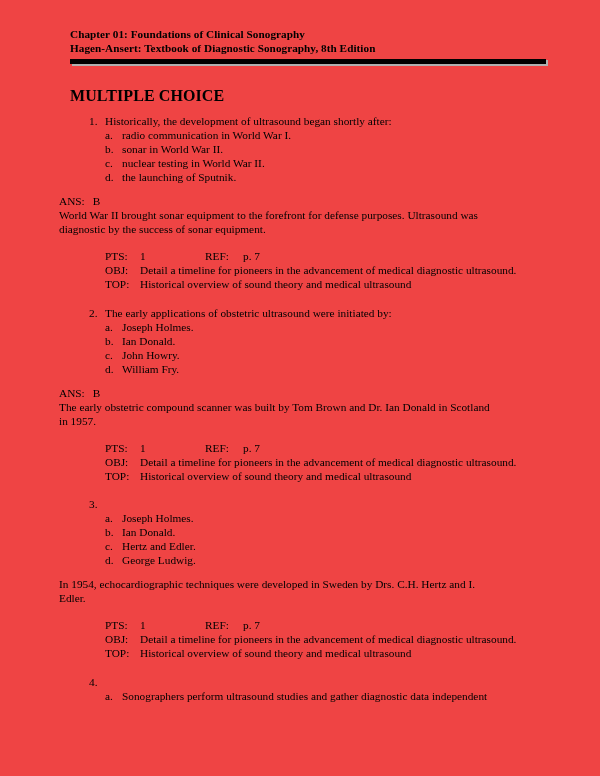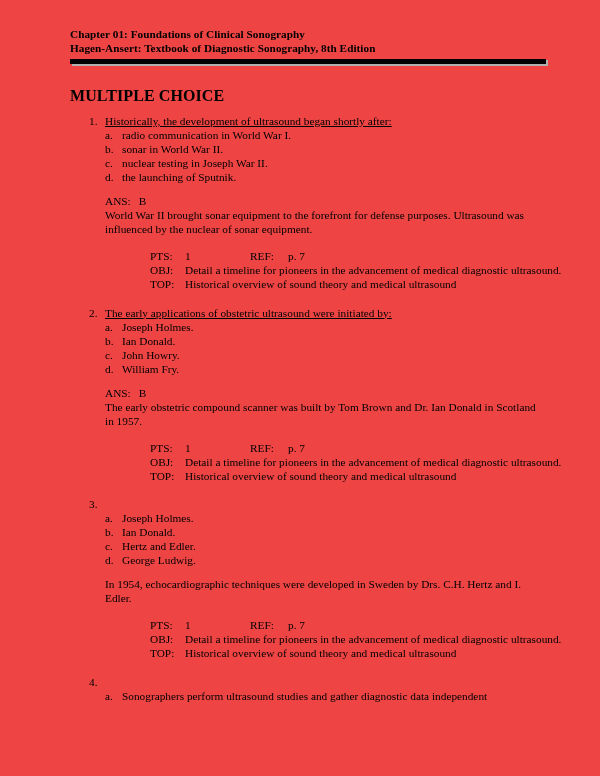--- a/index.html
+++ b/index.html
@@ -103,21 +103,20 @@
     line-height: 14.05px;
   }
   .q-num {
     width: 16px;
     flex: 0 0 16px;
     text-align: left;
   }
   .q-text {
     flex: 1 1 auto;
     padding-right: 50px;
-    text-decoration: underline;
   }
 
   
   .opt-row {
     display: flex;
     align-items: flex-start;
     padding-left: 105px;
     font-size: 11.3px;
     line-height: 14.05px;
   }
@@ -125,21 +124,21 @@
     width: 17px;
     flex: 0 0 17px;
   }
   .opt-text {
     flex: 1 1 auto;
     padding-right: 32px;
   }
 
   
   .ans-block {
-    padding-left: 105px;
+    padding-left: 59px;
     padding-right: 8px;
     font-size: 11.3px;
     line-height: 14.05px;
   }
   .ans-line {
     white-space: pre;
   }
   .ans-label {
     display: inline-block;
   }
@@ -158,21 +157,20 @@
     line-height: 14.05px;
   }
   .meta-row {
     display: flex;
     align-items: flex-start;
     white-space: nowrap;
   }
   .meta-key {
     width: 35px;
     flex: 0 0 35px;
-    margin-left: 45px;
   }
   .meta-val-pts {
     width: 65px;
     flex: 0 0 65px;
   }
   .meta-key2 {
     width: 38px;
     flex: 0 0 38px;
   }
   .meta-val {
@@ -212,32 +210,32 @@
       <div class="opt-row">
         <span class="opt-letter">a.</span>
         <span class="opt-text">radio communication in World War I.</span>
       </div>
       <div class="opt-row">
         <span class="opt-letter">b.</span>
         <span class="opt-text">sonar in World War II.</span>
       </div>
       <div class="opt-row">
         <span class="opt-letter">c.</span>
-        <span class="opt-text">nuclear testing in Joseph War II.</span>
+        <span class="opt-text">nuclear testing in World War II.</span>
       </div>
       <div class="opt-row">
         <span class="opt-letter">d.</span>
         <span class="opt-text">the launching of Sputnik.</span>
       </div>
 
       <div class="spacer-sm"></div>
 
       <div class="ans-block">
         <div class="ans-line"><span class="ans-label">ANS:</span><span class="ans-value">B</span></div>
-        <div class="rationale">World War II brought sonar equipment to the forefront for defense purposes. Ultrasound was influenced by the nuclear of sonar equipment.</div>
+        <div class="rationale">World War II brought sonar equipment to the forefront for defense purposes. Ultrasound was diagnostic by the success of sonar equipment.</div>
       </div>
 
       <div class="spacer-md"></div>
 
       <div class="meta-block">
         <div class="meta-row">
           <span class="meta-key">PTS:</span>
           <span class="meta-val-pts">1</span>
           <span class="meta-key2">REF:</span>
           <span class="meta-val">p. 7</span>

